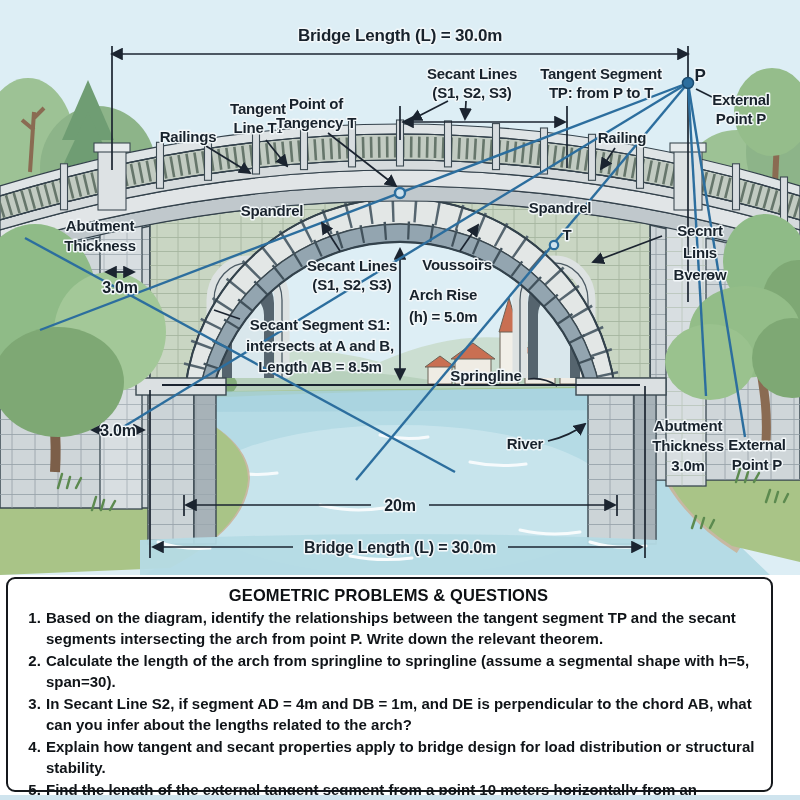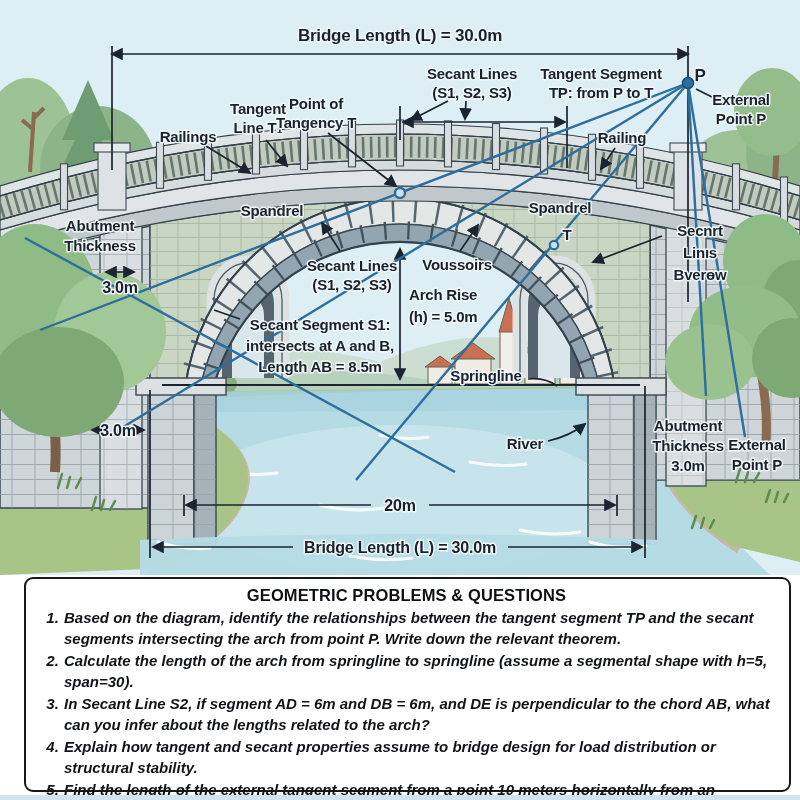--- a/index.html
+++ b/index.html
@@ -2,25 +2,25 @@
 <html><head>
 <meta charset="utf-8">
 <style>
   html,body{margin:0;padding:0;background:#ffffff;}
   body{width:800px;height:800px;position:relative;overflow:hidden;font-family:"Liberation Sans","DejaVu Sans",sans-serif;}
   .stage{position:absolute;inset:0;}
   svg text{font-family:"Liberation Sans","DejaVu Sans",sans-serif;}
   .lbl{font-size:15px;font-weight:700;fill:#18222c;stroke:#f2f7f9;stroke-width:2.8px;paint-order:stroke;stroke-linejoin:round;letter-spacing:-0.2px;}
   .lbl-lg{font-size:17px;}
   .dim{font-size:16px;}
-  .panel{position:absolute;left:24px;top:577px;width:767px;height:215px;box-sizing:border-box;
+  .panel{position:absolute;left:6px;top:577px;width:767px;height:215px;box-sizing:border-box;
          background:#ffffff;border:2.5px solid #15181c;border-radius:9px;padding:7px 14px 4px 12px;}
   .panel h2{margin:0 0 3px 0;text-align:center;font-size:16.5px;font-weight:800;color:#0e1114;letter-spacing:0.1px;}
   .panel ol{margin:0;padding-left:25px;font-size:15px;font-weight:600;color:#101418;line-height:1.37;}
-  .panel li{margin-bottom:2px;padding-left:1px;font-style:italic;}
+  .panel li{margin-bottom:2px;padding-left:1px;}
   .bottom-strip{position:absolute;left:0;top:795px;width:800px;height:5px;background:#cfe4ee;}
 </style>
 </head>
 <body>
 
 <div class="stage">
 <svg width="800" height="575" viewBox="0 0 800 575">
   <defs>
     <marker id="ah" viewBox="0 0 10 10" refX="8.5" refY="5" markerWidth="7.5" markerHeight="7.5" orient="auto-start-reverse">
       <path d="M0,0 L10,5 L0,10 z" fill="#1b2430"></path>
@@ -314,19 +314,19 @@
     <text class="lbl dim" x="400" y="553">Bridge Length (L) = 30.0m</text>
   </g>
 </svg>
 
 
 <div class="panel">
   <h2>GEOMETRIC PROBLEMS &amp; QUESTIONS</h2>
   <ol>
     <li>Based on the diagram, identify the relationships between the tangent segment TP and the secant segments intersecting the arch from point P. Write down the relevant theorem.</li>
     <li>Calculate the length of the arch from springline to springline (assume a segmental shape with h=5, span=30).</li>
-    <li>In Secant Line S2, if segment AD = 6m and DB = 6m, and DE is perpendicular to the chord AB, what can you infer about the lengths related to the arch?</li>
-    <li>Explain how tangent and secant properties assume to bridge design for load distribution or structural stability.</li>
+    <li>In Secant Line S2, if segment AD = 4m and DB = 1m, and DE is perpendicular to the chord AB, what can you infer about the lengths related to the arch?</li>
+    <li>Explain how tangent and secant properties apply to bridge design for load distribution or structural stability.</li>
     <li>Find the length of the external tangent segment from a point 10 meters horizontally from an abutment to the crown of the arch.</li>
   </ol>
 </div>
 <div class="bottom-strip"></div>
 </div>
 
 </body></html>

